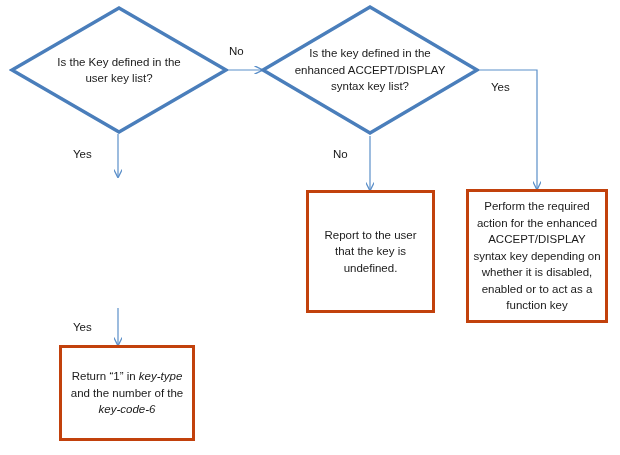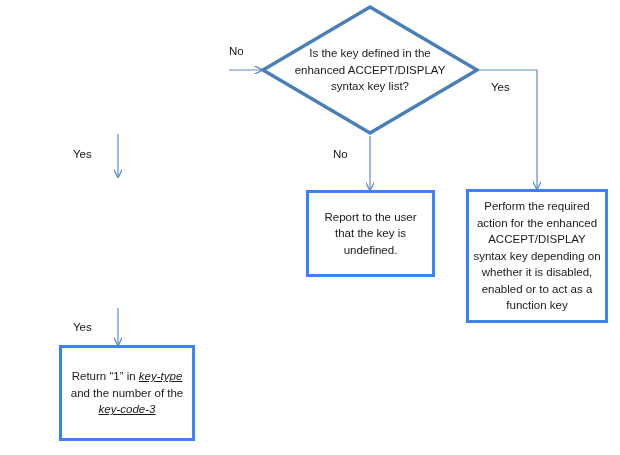--- a/index.html
+++ b/index.html
@@ -47,37 +47,36 @@
     position: relative;
     z-index: 2;
     text-align: center;
     color: #1a1a1a;
     font-size: 11.5px;
     line-height: 16.5px;
     width: 62%;
   }
 
   .procbox {
-    border: 3px solid #3b82f6;
+    border: 3px solid #c2410c;
     background: #ffffff;
     display: flex;
     align-items: center;
     justify-content: center;
     box-sizing: border-box;
   }
   .procbox .box-text {
     text-align: center;
     color: #1a1a1a;
     font-size: 11.5px;
     line-height: 16.5px;
     padding: 0 7px;
   }
   .procbox .box-text em {
     font-style: italic;
-    text-decoration: underline;
   }
 
   
   .edge-label {
     position: absolute;
     color: #161616;
     font-size: 11.5px;
     line-height: 14px;
     white-space: nowrap;
     text-align: center;
@@ -109,34 +108,40 @@
 
     <g>
       <path d="M 370 136 L 370 190" fill="none" stroke="#5B8FC9" stroke-width="1.2" marker-end="url(#arrow)"></path>
     </g>
 
     <g>
       <path d="M 480 70 L 537 70 L 537 189" fill="none" stroke="#5B8FC9" stroke-width="1.2" marker-end="url(#arrow)"></path>
     </g>
   </svg>
 
+  <div class="node diamond" style="left:9px; top:5px; width:220px; height:130px;">
+    <svg class="dia-svg" width="220" height="130" viewBox="0 0 220 130">
+      <polygon points="110,3 217,65 110,127 3,65" fill="#FFFFFF" stroke="#4A7EBB" stroke-width="3.4" stroke-linejoin="miter"></polygon>
+    </svg>
+    <div class="dia-text">Is the Key defined in the user key list?</div>
+  </div>
 
   <div class="node diamond" style="left:260px; top:4px; width:220px; height:132px;">
     <svg class="dia-svg" width="220" height="132" viewBox="0 0 220 132">
       <polygon points="110,3 217,66 110,129 3,66" fill="#FFFFFF" stroke="#4A7EBB" stroke-width="3.4" stroke-linejoin="miter"></polygon>
     </svg>
     <div class="dia-text" style="width:72%;">Is the key defined in the enhanced ACCEPT/DISPLAY syntax key list?</div>
   </div>
 
 
   <div class="node procbox" style="left:59px; top:345px; width:136px; height:96px;">
-    <div class="box-text">Return “1” in <em>key-type</em> and the number of the <em>key-code-3</em></div>
+    <div class="box-text">Return “1” in <em>key-type</em> and the number of the <em>key-code-6</em></div>
   </div>
 
-  <div class="node procbox" style="left:306px; top:190px; width:129px; height:87px;">
+  <div class="node procbox" style="left:306px; top:190px; width:129px; height:123px;">
     <div class="box-text">Report to the user that the key is undefined.</div>
   </div>
 
   <div class="node procbox" style="left:466px; top:189px; width:142px; height:134px;">
     <div class="box-text" style="padding:0 4px;">Perform the required action for the enhanced ACCEPT/DISPLAY syntax key depending on whether it is disabled, enabled or to act as a function key</div>
   </div>
 
   <div class="edge-label" style="left:229px; top:44px;">No</div>
 
   <div class="edge-label" style="left:73px; top:147px;">Yes</div>

